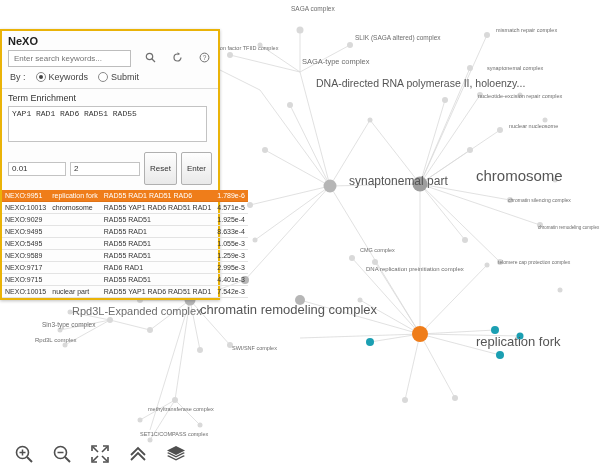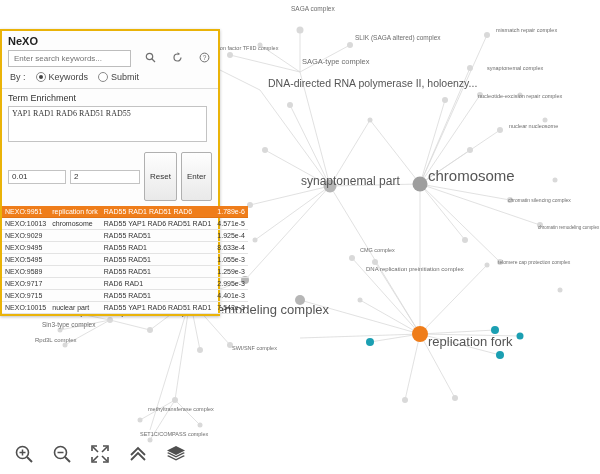--- a/index.html
+++ b/index.html
@@ -8,21 +8,21 @@
     background:#ffffff;
     font-family:"Liberation Sans", sans-serif;
     position:relative;
   }
   
   #network{position:absolute;left:0;top:0;width:504px;height:474px;}
   .node-label{
     position:absolute;color:#6d6d6d;white-space:nowrap;
     font-family:"Liberation Sans", sans-serif;
   }
-  .big-label{color:#555;}
+  .big-label{color:#555;margin-left:48px;}
   
   #panel{
     position:absolute;left:0;top:4px;width:216px;
     background:#fdfdfd;border:2px solid #eab308;
     box-shadow:0 1px 3px rgba(0,0,0,.25);
     font-size:9px;color:#333;margin-top:25px;
   }
   #panel .title{
     font-size:11px;font-weight:bold;padding:4px 6px 3px 6px;color:#222;
   }
@@ -50,35 +50,35 @@
   .rdot.on::after{
     content:"";position:absolute;left:2px;top:2px;width:4px;height:4px;border-radius:50%;
     background:#444;
   }
   .sect{
     border-top:1px solid #dcdcdc;padding:4px 11px 4px 6px;font-size:9px;color:#333;
   }
   .ta{
     margin:3px 0 0 0;width:100%;height:36px;box-sizing:border-box;
     border:1px solid #c3c3c3;background:#fff;font-size:8px;color:#333;
-    padding:2px 3px;resize:none;font-family:Liberation Serif, serif;
+    padding:2px 3px;resize:none;font-family:Liberation Mono, monospace;
   }
   .cutrow{
     display:flex;align-items:center;gap:4px;padding:4px 6px 5px 6px;justify-content:flex-end;
   }
   .cutrow .tb{
     height:14px;border:1px solid #c3c3c3;background:#fff;font-size:8px;color:#333;
     padding:0 3px;box-sizing:border-box;display:flex;align-items:center;
   }
   .cutrow .tb.a{width:58px;}
   .cutrow .tb.b{flex:1;}
   .btn{
     height:15px;border:1px solid #b0b0b0;border-radius:2px;
     background:linear-gradient(#fefefe,#e9e9e9);
-    font-size:8px;color:#333;padding:16px 5px;display:flex;align-items:center;
+    font-size:8px;color:#333;padding:8px 5px;display:flex;align-items:center;
   }
   
   table.res{border-collapse:collapse;width:100%;font-size:7px;color:#333;}
   table.res td{
     border-bottom:1px solid #e3e3e3;padding:2px 3px;white-space:nowrap;
     overflow:hidden;
   }
   table.res tr.sel td{background:#ef7d1a;color:#fff;border-bottom:1px solid #e07315;}
   td.c0{width:40px;}
   td.c1{width:70px;}

